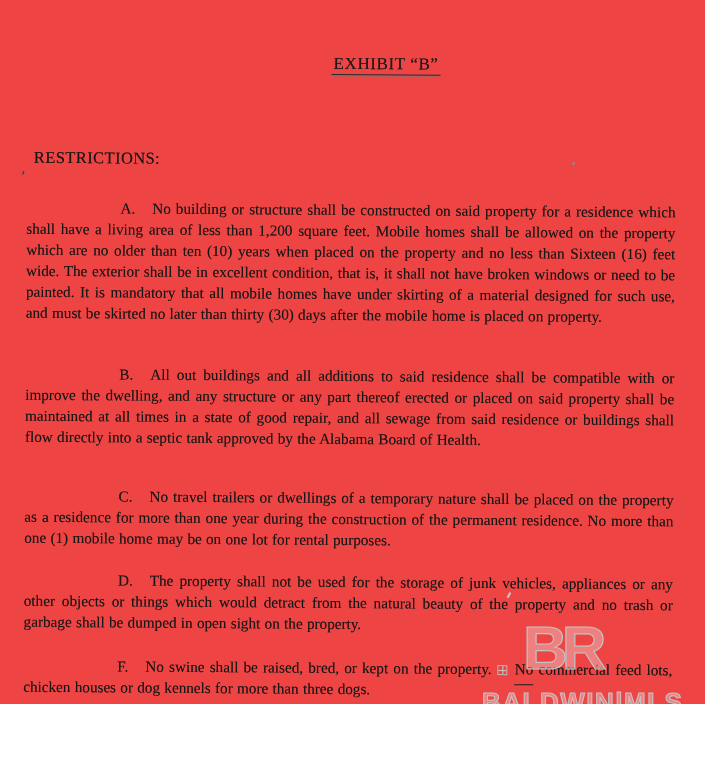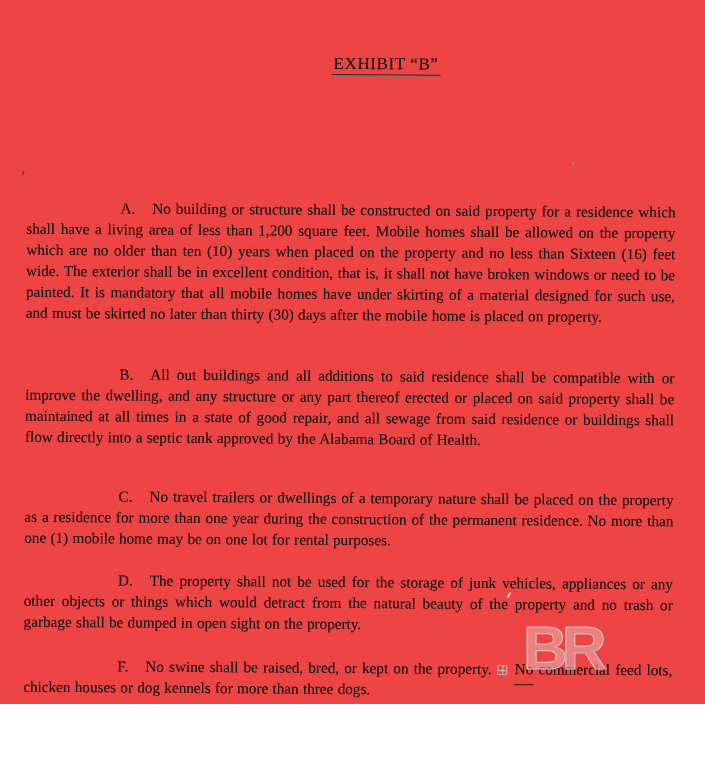--- a/index.html
+++ b/index.html
@@ -136,20 +136,21 @@
 <body>
 
 <div class="page">
 
   <div class="content">
 
     <div class="title-row">
       <span class="doc-title">EXHIBIT “B”</span>
     </div>
 
+    <div class="heading">RESTRICTIONS:</div>
 
     <p class="para para-a">
       <span class="plabel">A.</span><span>No building or structure shall be constructed on said property for a residence which shall have a living area of less than 1,200 square feet.  Mobile homes shall be allowed on the property which are no older than ten (10) years when placed on the property and no less than Sixteen (16) feet wide.  The exterior shall be in excellent condition, that is, it shall not have broken windows or need to be painted. It is mandatory that all mobile homes have under skirting of a material designed for such use, and must be skirted no later than thirty (30) days after the mobile home is placed on property.</span>
     </p>
 
     <p class="para para-b">
       <span class="plabel">B.</span><span>All out buildings and all additions to said residence shall be compatible with or improve the dwelling, and any structure or any part thereof erected or placed on said property shall be maintained at all times in a state of good repair, and all sewage from said residence or buildings shall flow directly into a septic tank approved by the Alabama Board of Health.</span>
     </p>
 
     <p class="para para-c">
@@ -161,20 +162,21 @@
     </p>
 
     <p class="para para-f">
       <span class="plabel">F.</span><span>No swine shall be raised, bred, or kept on the property.</span><span class="wm-grid"></span><span class="uno">No</span><span> </span><span>commercial feed lots, chicken houses or dog kennels for more than three dogs.</span>
     </p>
 
   </div>
 
   <div class="watermark">
     <div class="wm-logo">BR</div>
+    <div class="wm-text">BALDWIN|MLS</div>
   </div>
 
   <span class="artifact art-apostrophe">’</span>
   <span class="artifact art-dot"></span>
   <span class="artifact art-tick"></span>
   <span class="artifact art-speck"></span>
 
 </div>
 
 </body></html>

